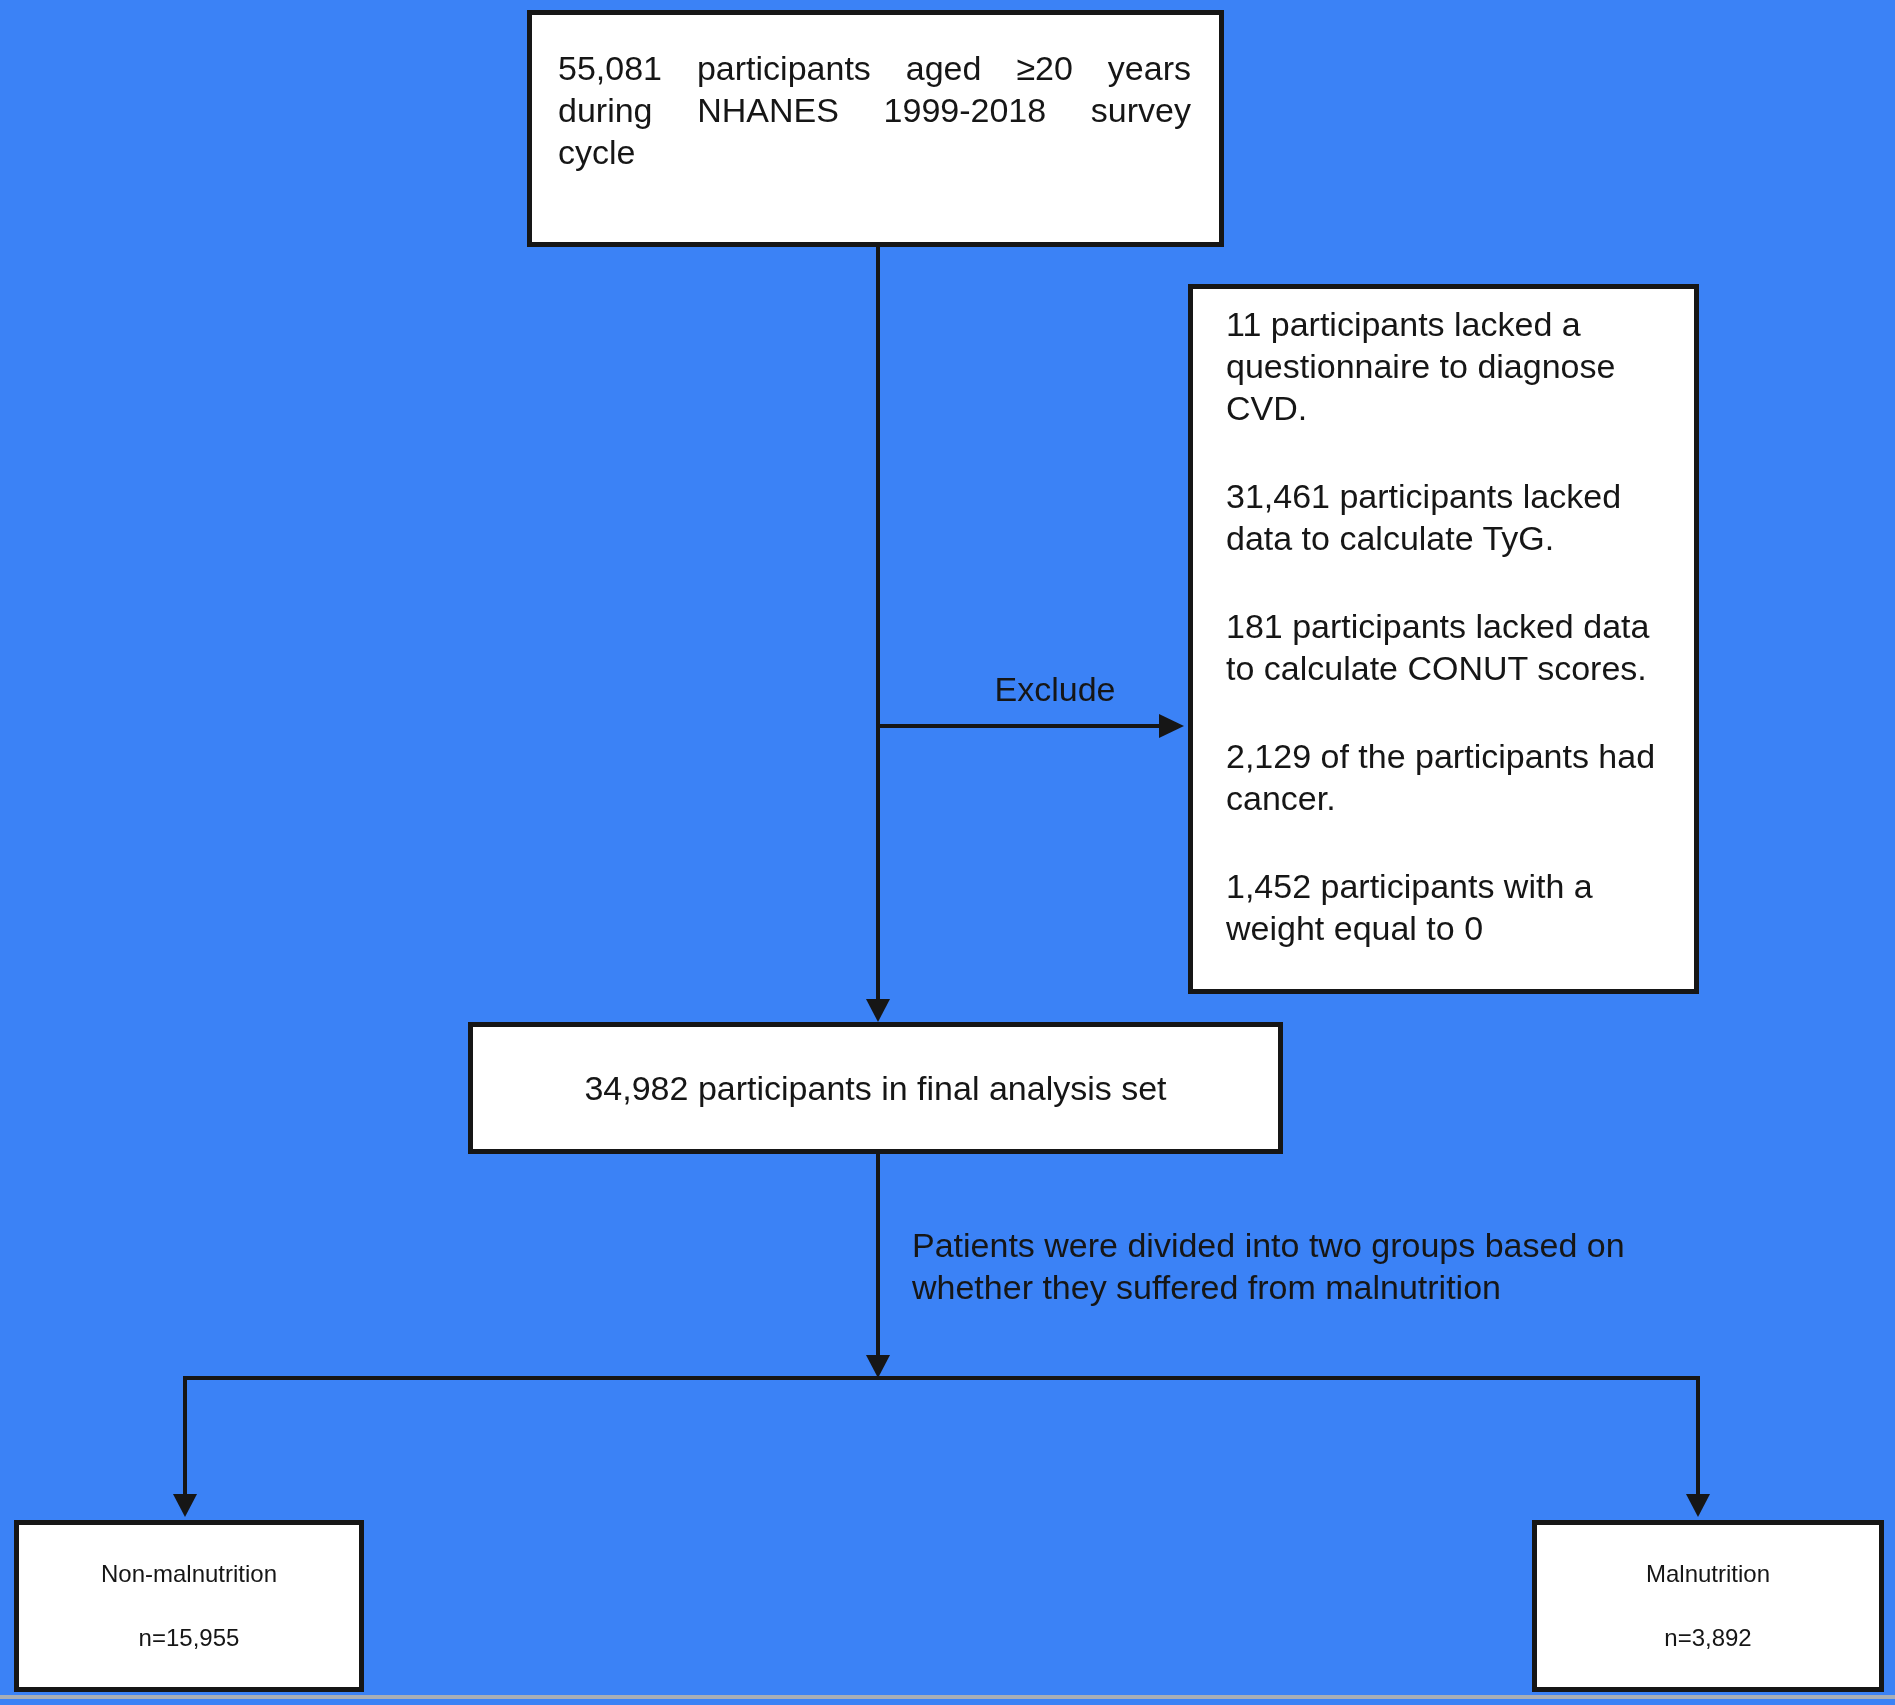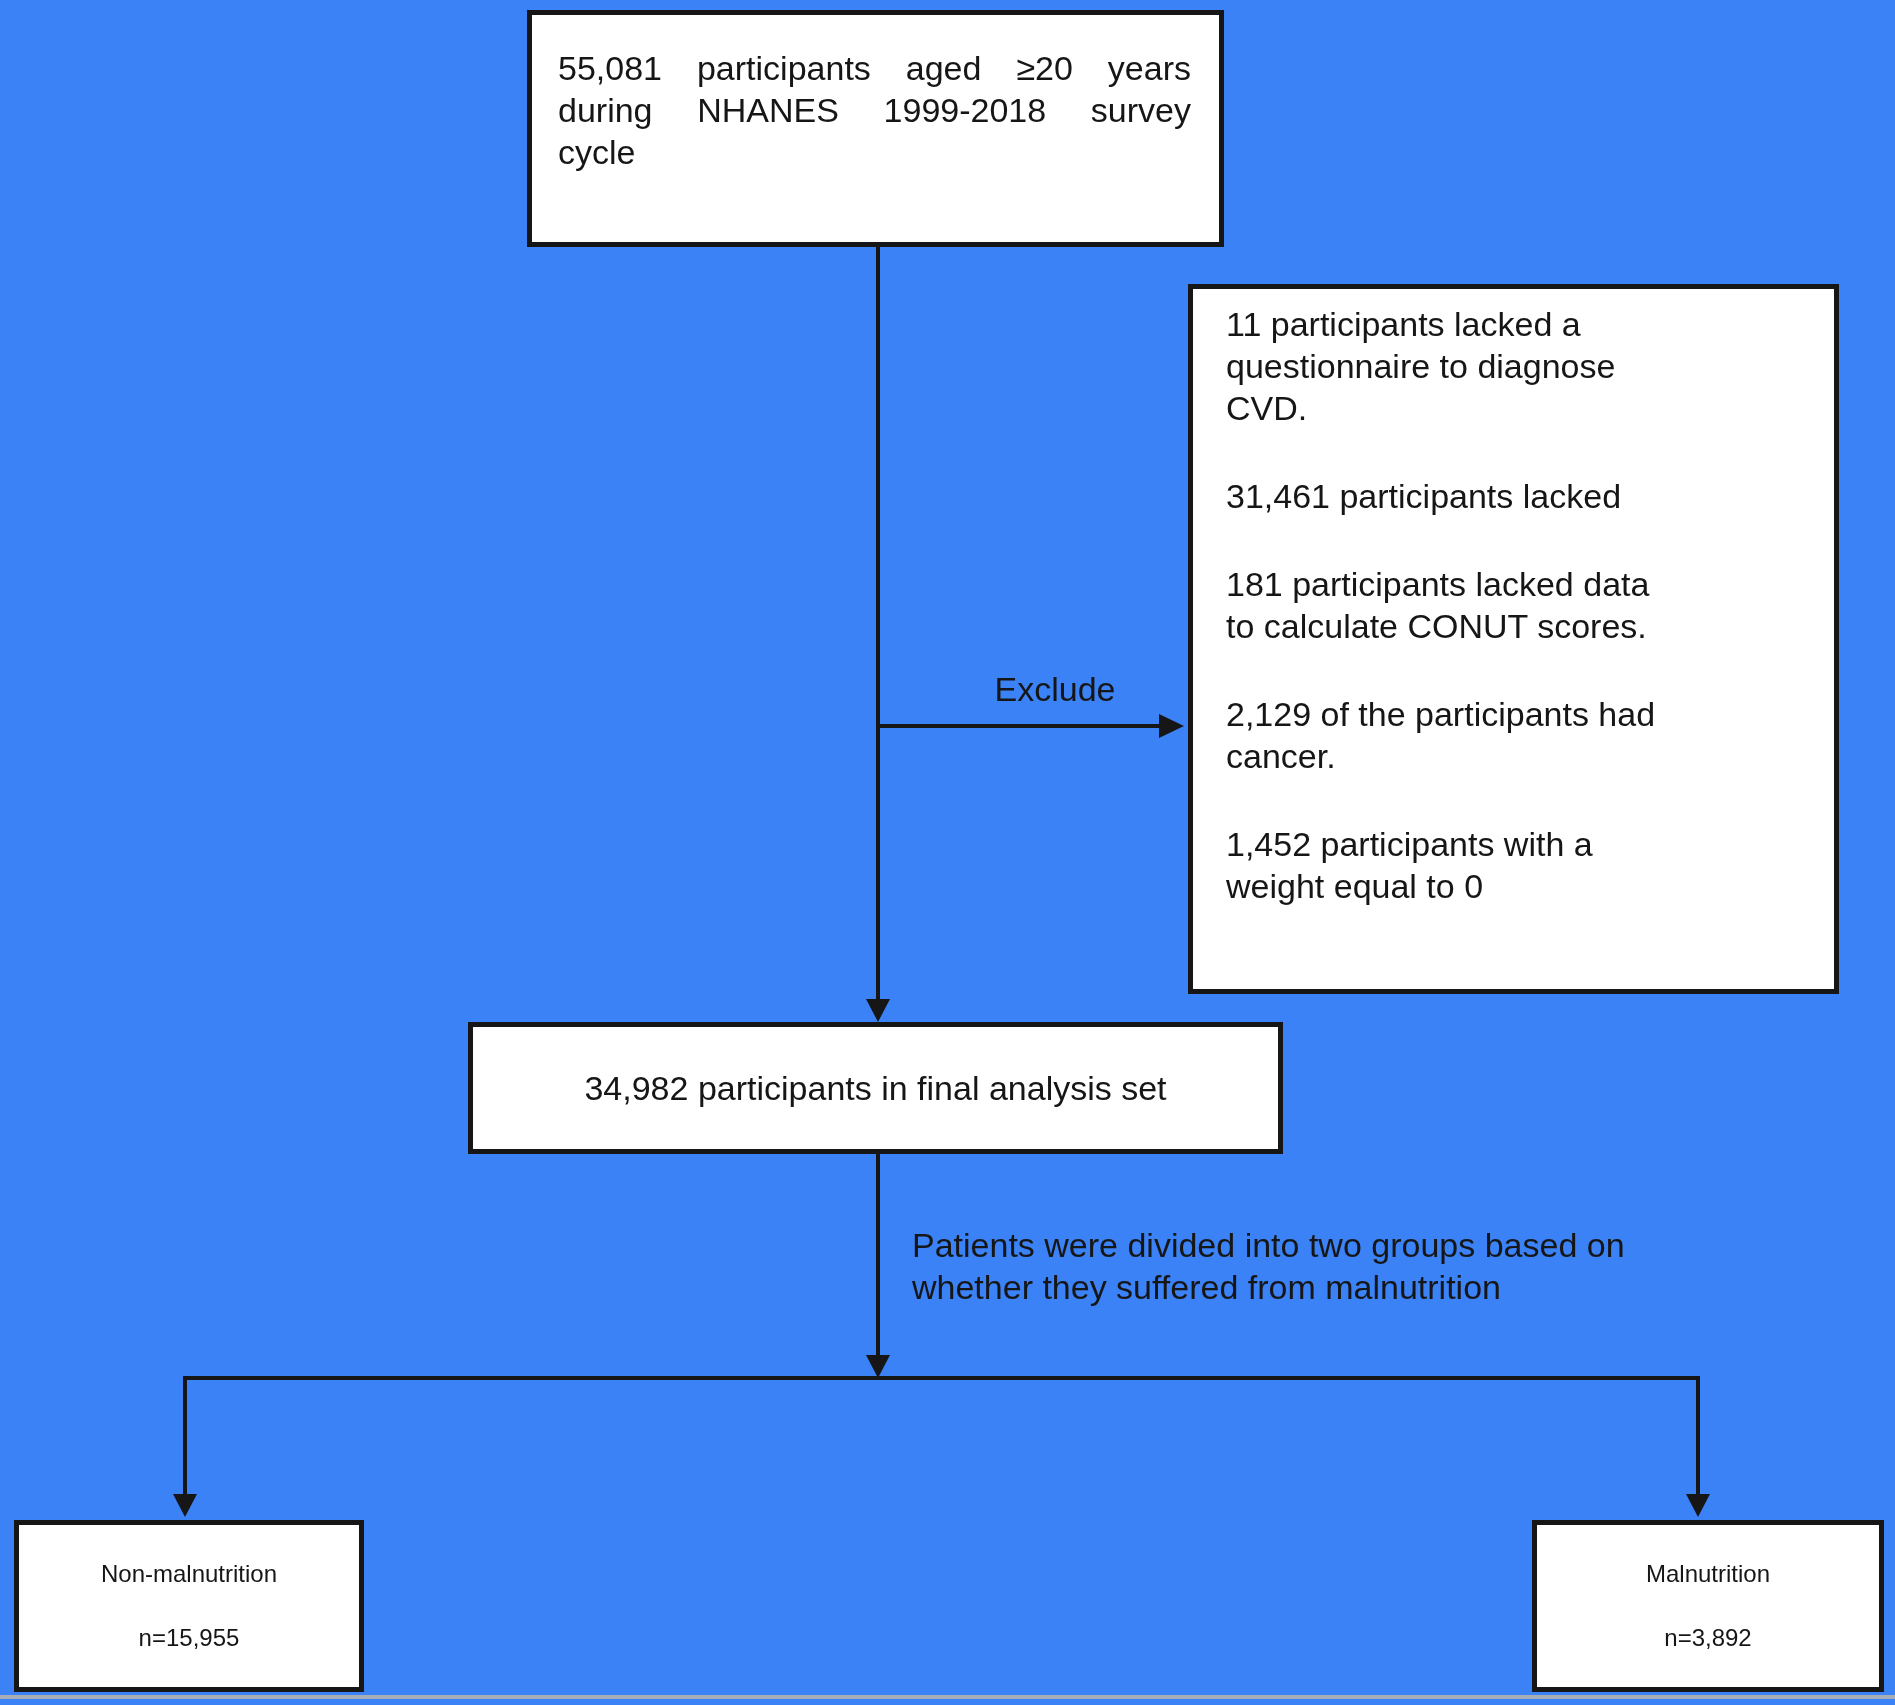--- a/index.html
+++ b/index.html
@@ -52,21 +52,21 @@
     padding: 32px 28px 0 26px;
   }
   #exclude-label {
     position: absolute;
     left: 955px; top: 668px;
     width: 200px;
     text-align: center;
   }
   #exclusion-box {
     left: 1188px; top: 284px;
-    width: 651px; height: 710px;
+    width: 511px; height: 710px;
     padding: 14px 26px 0 33px;
   }
   #exclusion-box .para { margin: 0 0 46px 0; }
   #exclusion-box .para:last-child { margin-bottom: 11px; }
   #final-box {
     left: 468px; top: 1022px;
     width: 815px; height: 132px;
     display: flex;
     align-items: center;
     justify-content: center;
@@ -114,20 +114,21 @@
   <div class="arr-right" style="left:1159px; top:714px;"></div>
 
   <div class="box" id="exclusion-box">
     <div class="para">
       <div>11 participants lacked a</div>
       <div>questionnaire to diagnose</div>
       <div>CVD.</div>
     </div>
     <div class="para">
       <div>31,461 participants lacked</div>
+      <div>data to calculate TyG.</div>
     </div>
     <div class="para">
       <div>181 participants lacked data</div>
       <div>to calculate CONUT scores.</div>
     </div>
     <div class="para">
       <div>2,129 of the participants had</div>
       <div>cancer.</div>
     </div>
     <div class="para">

